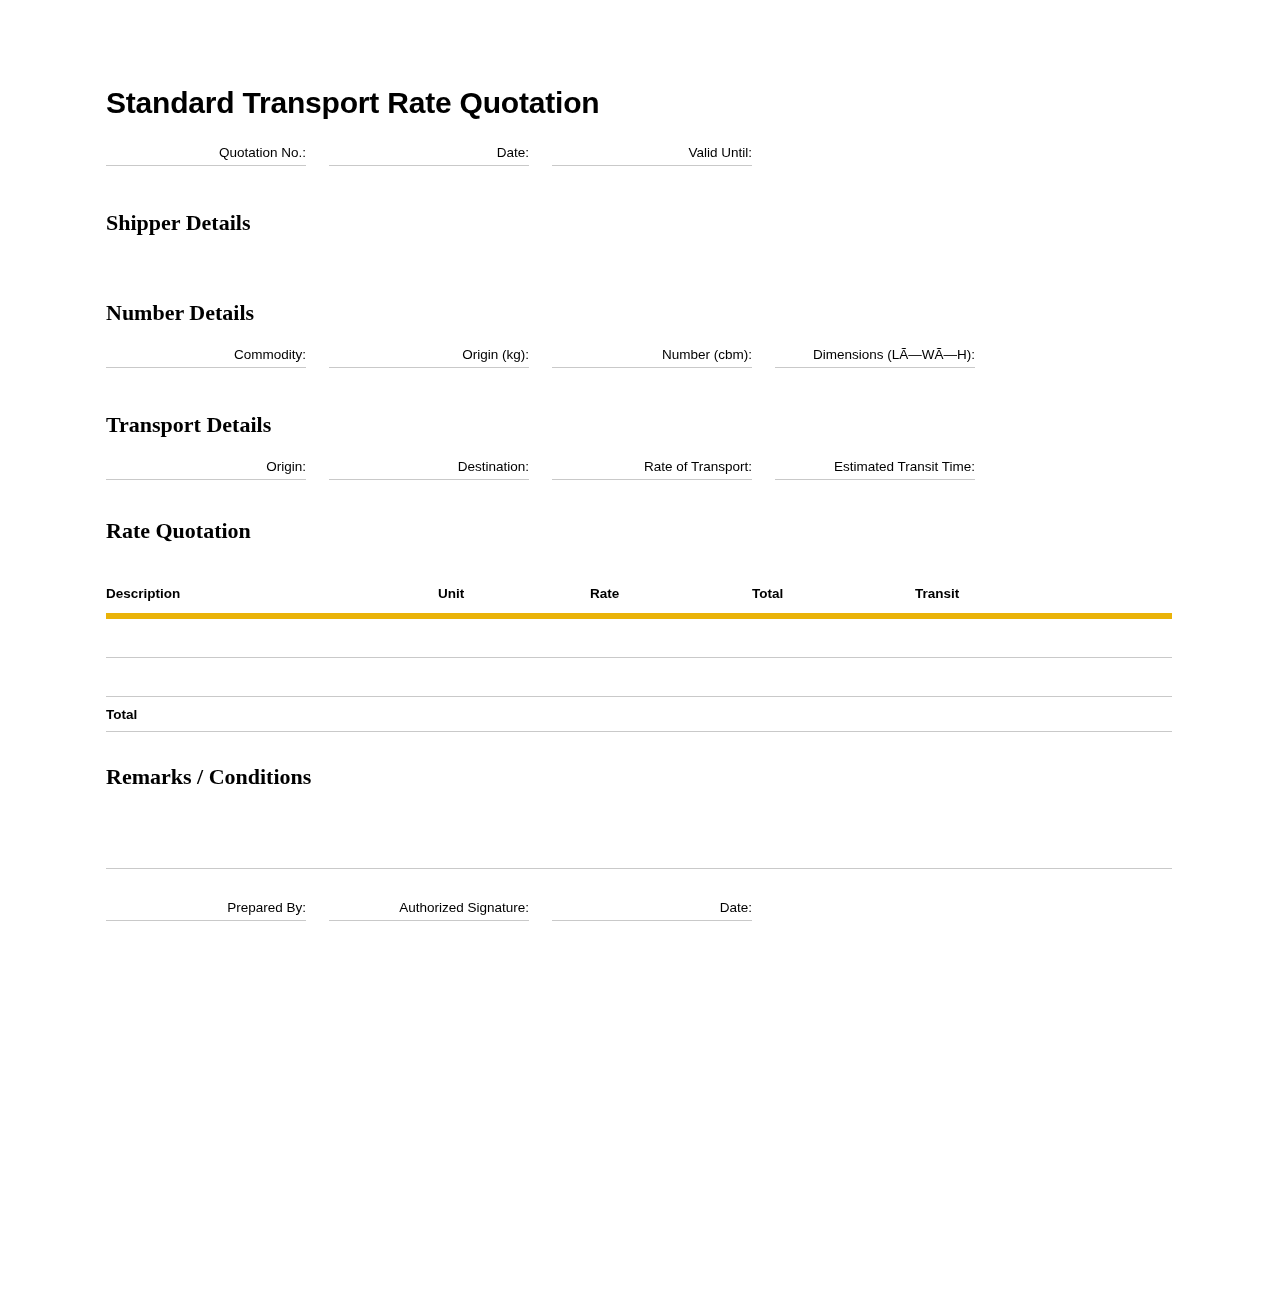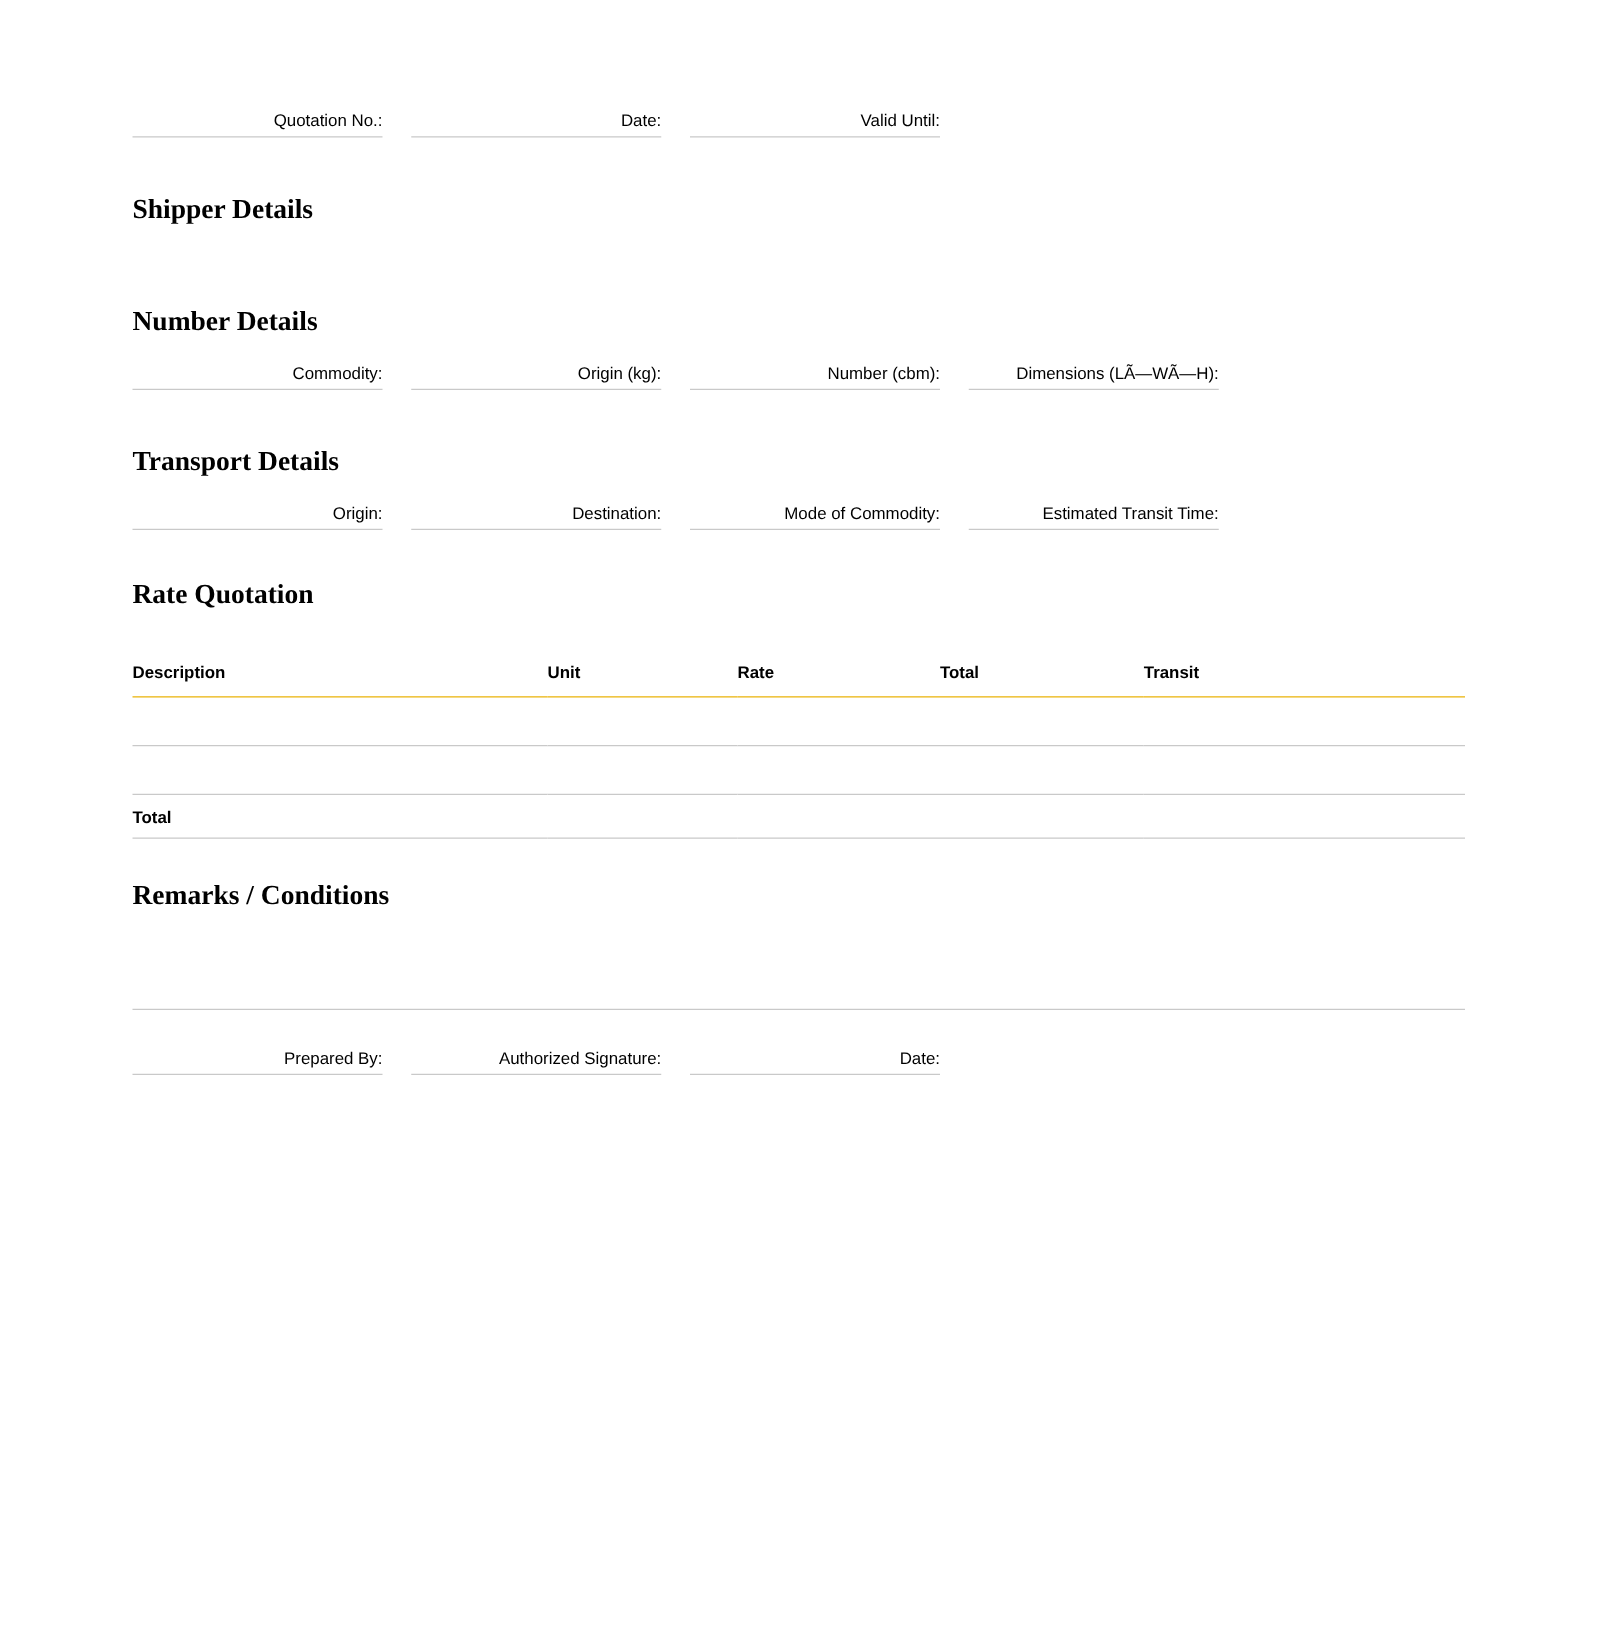--- a/index.html
+++ b/index.html
@@ -81,21 +81,21 @@
     width: 1066px;
     border-collapse: collapse;
     table-layout: fixed;
     margin: 0;
   }
   .rate-table th {
     text-align: left;
     font-size: 13.5px;
     font-weight: bold;
     padding: 0 0 12px 0;
-    border-bottom: 1px solid #eab308;
+    border-bottom: 6px solid #eab308;
     color: #000;
     vertical-align: bottom;
   }
   .rate-table td {
     font-size: 13.5px;
     padding: 0;
     height: 38px;
     border-bottom: 1px solid #c9c9c9;
     color: #000;
     vertical-align: middle;
@@ -123,20 +123,21 @@
   .gap-30 { height: 30px; }
   .gap-34 { height: 34px; }
   .gap-40 { height: 40px; }
   .gap-46 { height: 46px; }
 </style>
 </head>
 <body>
 
 <div class="page">
 
+  <h1 class="doc-title">Standard Transport Rate Quotation</h1>
 
   <div class="field-row">
     <div class="field">
       <span class="field-label">Quotation No.:</span>
       <div class="field-rule"></div>
     </div>
     <div class="field">
       <span class="field-label">Date:</span>
       <div class="field-rule"></div>
     </div>
@@ -183,21 +184,21 @@
     <div class="field-row">
       <div class="field">
         <span class="field-label">Origin:</span>
         <div class="field-rule"></div>
       </div>
       <div class="field">
         <span class="field-label">Destination:</span>
         <div class="field-rule"></div>
       </div>
       <div class="field">
-        <span class="field-label">Mode of Commodity:</span>
+        <span class="field-label">Rate of Transport:</span>
         <div class="field-rule"></div>
       </div>
       <div class="field">
         <span class="field-label">Estimated Transit Time:</span>
         <div class="field-rule"></div>
       </div>
     </div>
   </div>
 
   <div class="gap-40"></div>

